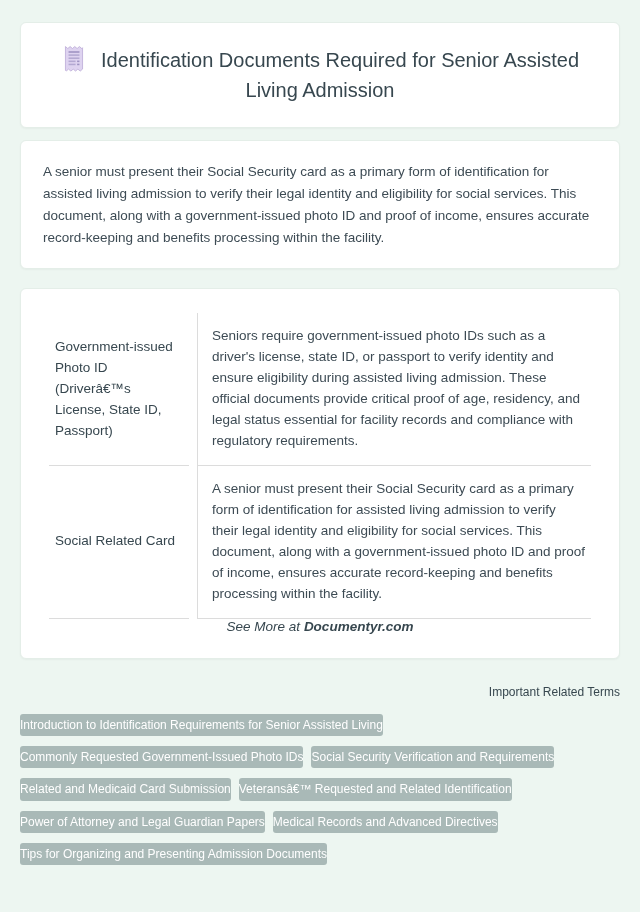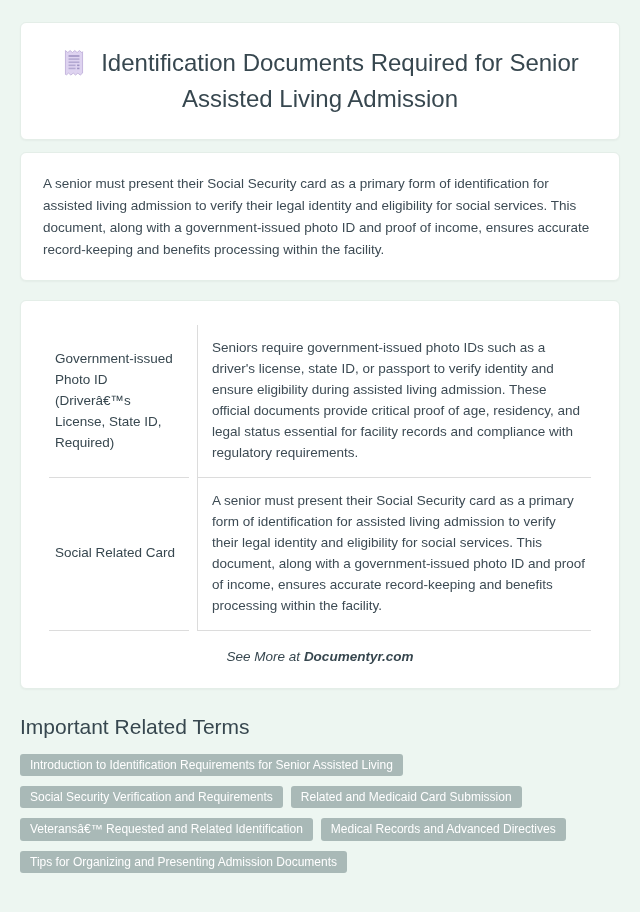--- a/index.html
+++ b/index.html
@@ -19,21 +19,21 @@
     border: 1px solid #e4eee8;
     border-radius: 6px;
     box-shadow: 0 1px 2px rgba(0,0,0,0.04);
   }
   
   .header-card {
     padding: 22px 28px;
     margin-bottom: 12px;
   }
   .page-title {
-    font-size: 24px;
+    font-size: 20px;
     font-weight: 500;
     line-height: 1.5;
     color: #37474f;
     text-align: center;
   }
   .receipt-icon {
     display: inline-block;
     width: 26px;
     height: 28px;
     vertical-align: -6px;
@@ -69,47 +69,46 @@
   }
   table.doc-table td.term {
     width: 140px;
     color: #37474f;
   }
   table.doc-table td.desc {
     border-left: 1px solid #dcdcdc;
     padding-left: 14px;
   }
   .see-more {
-    margin-top: 18px;
     margin-bottom: 6px;
     text-align: center;
     font-style: italic;
     font-size: 13.5px;
     color: #37474f;
   }
   .see-more strong { font-weight: 700; }
   
   .related-heading {
-    text-align: left;
-    font-size: 21px;
+    text-align: right;
+    font-size: 12px;
     font-weight: 500;
     color: #37474f;
     margin: 26px 0 15px 0;
   }
   .tags {
     display: flex;
     flex-wrap: wrap;
     gap: 10px 8px;
   }
   .tag {
     background: #a9b9b7;
     color: #ffffff;
     font-size: 12px;
     line-height: 1.2;
-    padding: 4px 10px;
+    padding: 4px 0;
     border-radius: 3px;
     white-space: nowrap;
     cursor: pointer;
   }
 </style>
 </head>
 <body>
 
 <div class="page">
 
@@ -129,36 +128,38 @@
   </div>
 
   <div class="card summary-card">
     <p class="summary-text">A senior must present their Social Security card as a primary form of identification for assisted living admission to verify their legal identity and eligibility for social services. This document, along with a government-issued photo ID and proof of income, ensures accurate record-keeping and benefits processing within the facility.</p>
   </div>
 
   <div class="card table-card">
     <table class="doc-table">
       <tbody>
         <tr>
-          <td class="term">Government-issued Photo ID (Driverâ€™s License, State ID, Required)</td>
+          <td class="term">Government-issued Photo ID (Driverâ€™s License, State ID, Passport)</td>
           <td class="desc">Seniors require government-issued photo IDs such as a driver's license, state ID, or passport to verify identity and ensure eligibility during assisted living admission. These official documents provide critical proof of age, residency, and legal status essential for facility records and compliance with regulatory requirements.</td>
         </tr>
         <tr>
           <td class="term">Social Related Card</td>
           <td class="desc">A senior must present their Social Security card as a primary form of identification for assisted living admission to verify their legal identity and eligibility for social services. This document, along with a government-issued photo ID and proof of income, ensures accurate record-keeping and benefits processing within the facility.</td>
         </tr>
       </tbody>
     </table>
     <p class="see-more"><span>See More at </span><strong>Documentyr.com</strong></p>
   </div>
 
   <h2 class="related-heading">Important Related Terms</h2>
 
   <div class="tags">
     <span class="tag">Introduction to Identification Requirements for Senior Assisted Living</span>
+    <span class="tag">Commonly Requested Government-Issued Photo IDs</span>
     <span class="tag">Social Security Verification and Requirements</span>
     <span class="tag">Related and Medicaid Card Submission</span>
     <span class="tag">Veteransâ€™ Requested and Related Identification</span>
+    <span class="tag">Power of Attorney and Legal Guardian Papers</span>
     <span class="tag">Medical Records and Advanced Directives</span>
     <span class="tag">Tips for Organizing and Presenting Admission Documents</span>
   </div>
 
 </div>
 
 </body></html>

